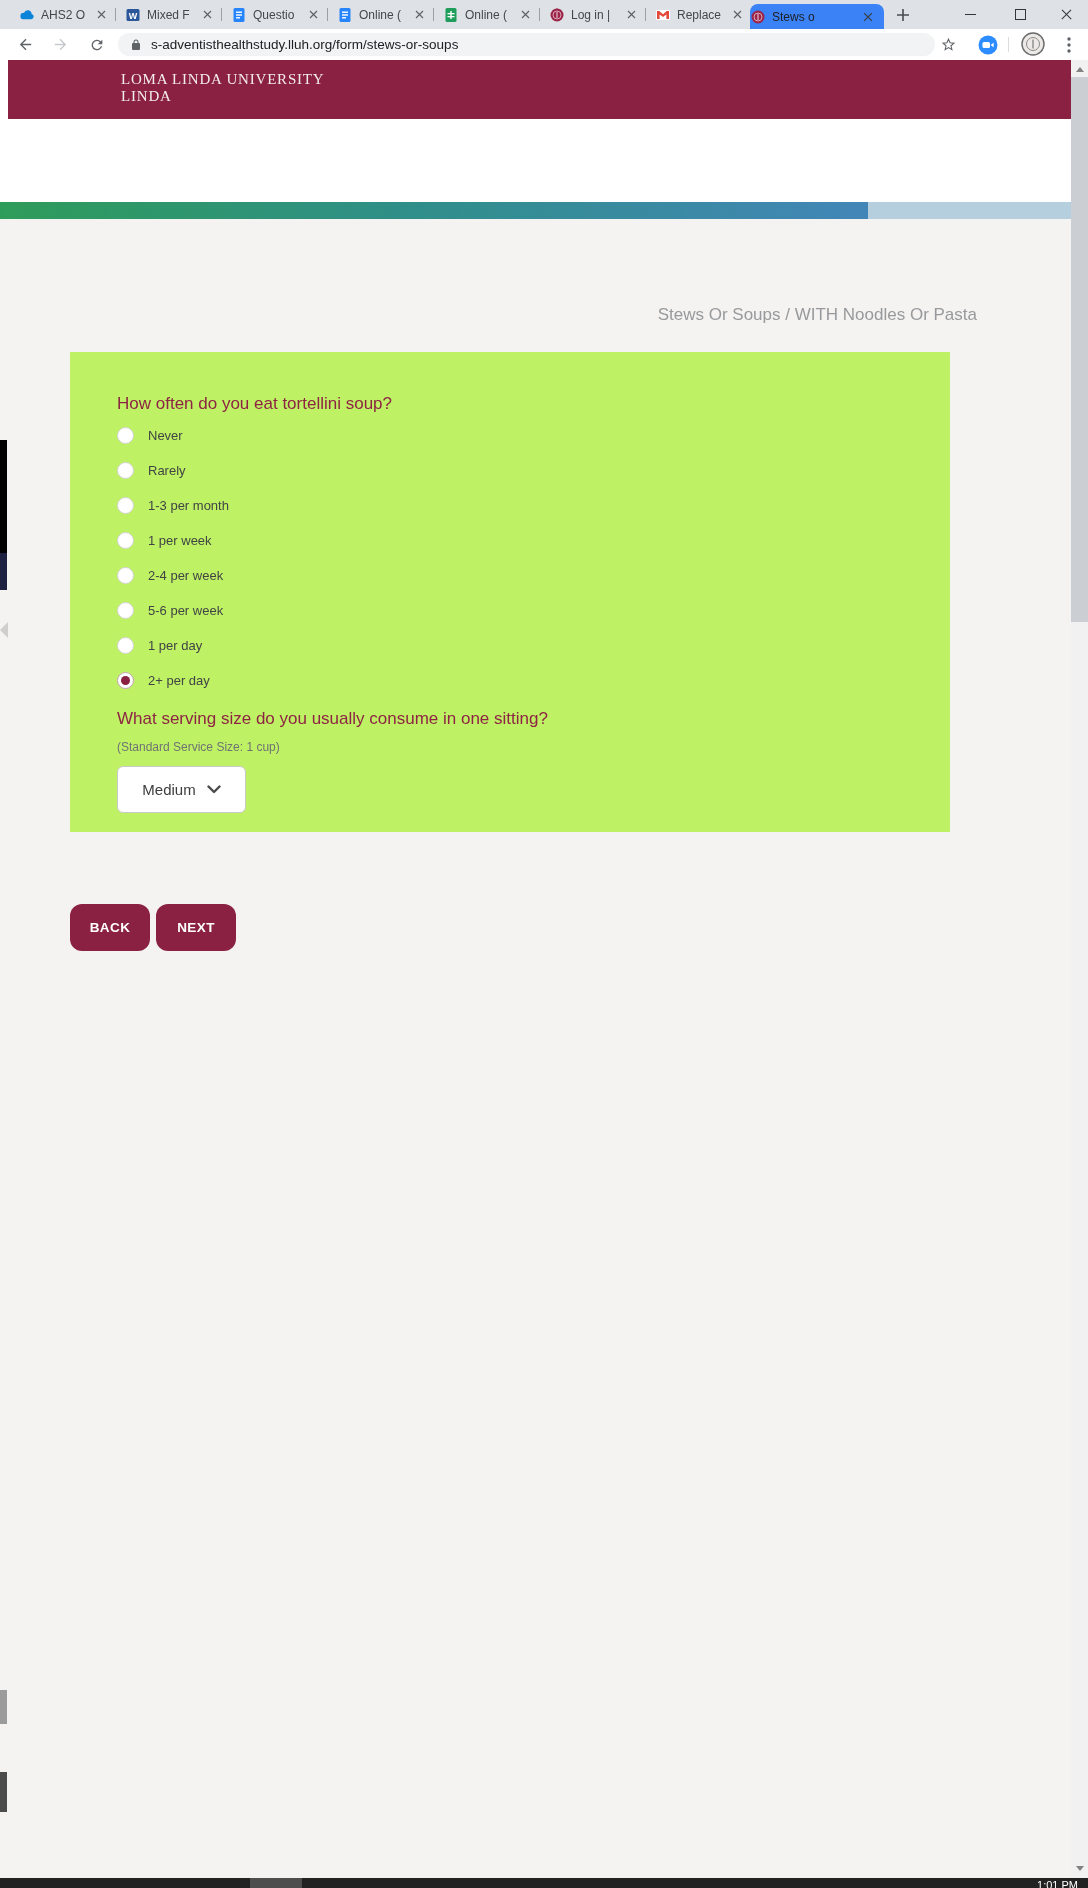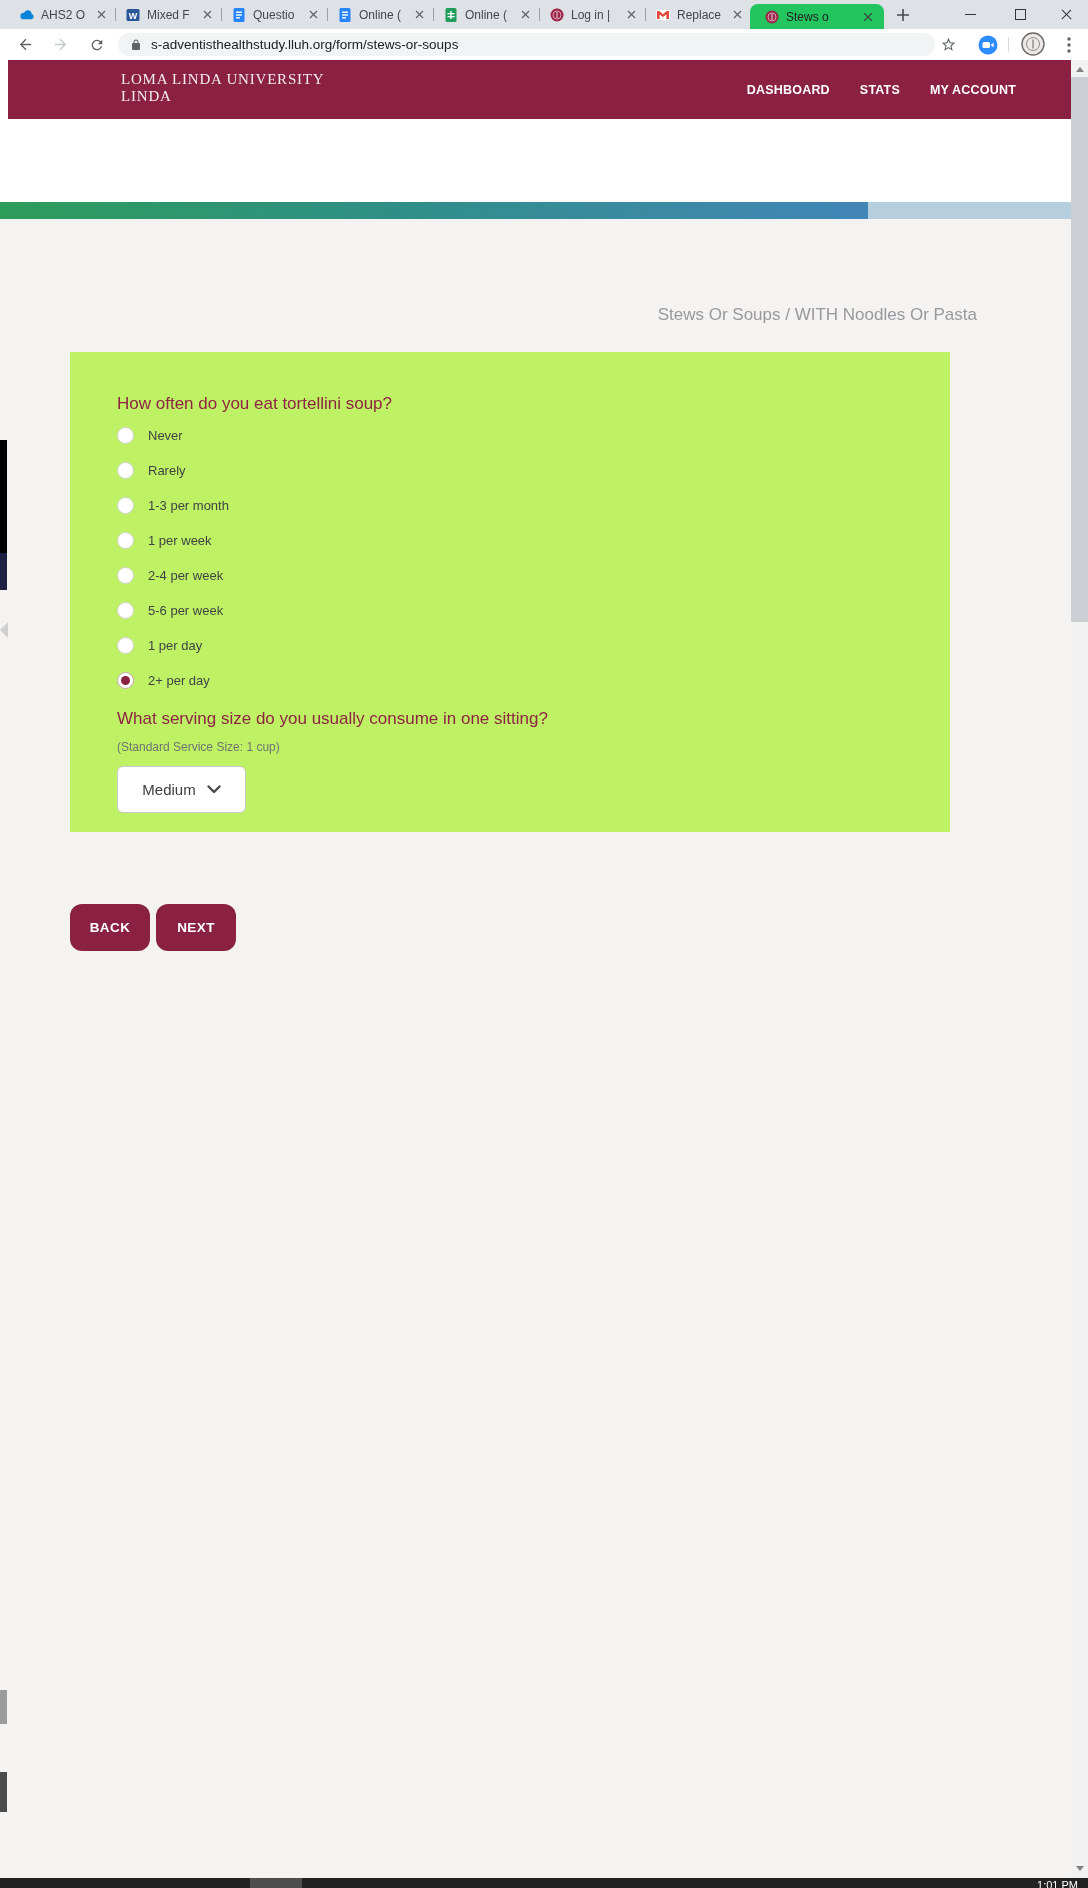--- a/index.html
+++ b/index.html
@@ -8,22 +8,22 @@
   .abs{position:absolute;}
 
   
   #tabstrip{position:absolute;left:0;top:0;width:1088px;height:29px;background:#dee1e6;}
   #tabs{position:absolute;left:10px;top:0;height:29px;display:flex;}
   .tab{width:106px;height:29px;display:flex;align-items:center;padding:0 7px 0 9px;
        box-sizing:border-box;position:relative;color:#44474b;font-size:12px;cursor:default;}
   .tab::after{content:'';position:absolute;right:0;top:8px;width:1px;height:13px;background:#9aa0a6;}
   .tab:nth-child(7)::after{display:none;}
   .tab .ttl{flex:1;overflow:hidden;white-space:nowrap;margin:0 4px 0 6px;}
-  .tab-active{position:absolute;left:750px;top:4px;width:134px;height:25px;background:#22c55e;
-      border-radius:8px 8px 0 0;display:flex;align-items:center;padding:0 8px 0 14px;
+  .tab-active{position:absolute;left:750px;top:4px;width:134px;height:25px;background:#3b82f6;
+      border-radius:8px 8px 0 0;display:flex;align-items:center;padding:0 8px 0 0;
       box-sizing:border-box;font-size:12px;color:#202124;z-index:3;justify-content:center;}
   .tab-active .ttl{flex:1;overflow:hidden;white-space:nowrap;margin:0 4px 0 6px;}
   .fav{width:16px;height:16px;flex:0 0 16px;}
   .closex{width:16px;height:16px;flex:0 0 16px;display:flex;align-items:center;justify-content:center;border-radius:8px;}
   .closex svg{display:block;}
   #newtab{position:absolute;left:894px;top:6px;width:18px;height:18px;}
   .winctl{position:absolute;top:0;width:44px;height:29px;display:flex;align-items:center;justify-content:center;}
   .ic-min{width:11px;height:1px;background:#33363a;}
   .ic-max{width:9px;height:9px;border:1px solid #33363a;}
   .ic-x{position:relative;width:11px;height:11px;}
@@ -273,25 +273,20 @@
     <circle cx="23" cy="23" r="14.5" fill="none" stroke="#f3ecef" stroke-width="1.2"></circle>
     <rect x="21.8" y="13" width="2.4" height="18" fill="#f3ecef"></rect>
     <rect x="17" y="19" width="12" height="1.8" fill="#f3ecef"></rect>
     <path d="M8 30c2 4 5 7 9 8M38 30c-2 4-5 7-9 8" stroke="#f3ecef" stroke-width="1.6" fill="none"></path>
     <circle cx="23" cy="10.5" r="1.8" fill="#f3ecef"></circle>
   </svg>
   <div id="orgname">
     <div>LOMA LINDA UNIVERSITY</div>
     <div>LINDA</div>
   </div>
-  <div id="mainnav">
-    <span class="navitem">DASHBOARD</span>
-    <span class="navitem">STATS</span>
-    <span class="navitem">MY ACCOUNT</span>
-  </div>
 </div>
 
 <div id="subheader">
   <div id="sitetitle">Adventist Health Study</div>
   <div id="sectmenu">
     <span>DIETARY HABITS: MIXED FOODS</span>
     <span class="caret-down"></span>
   </div>
 </div>
 

